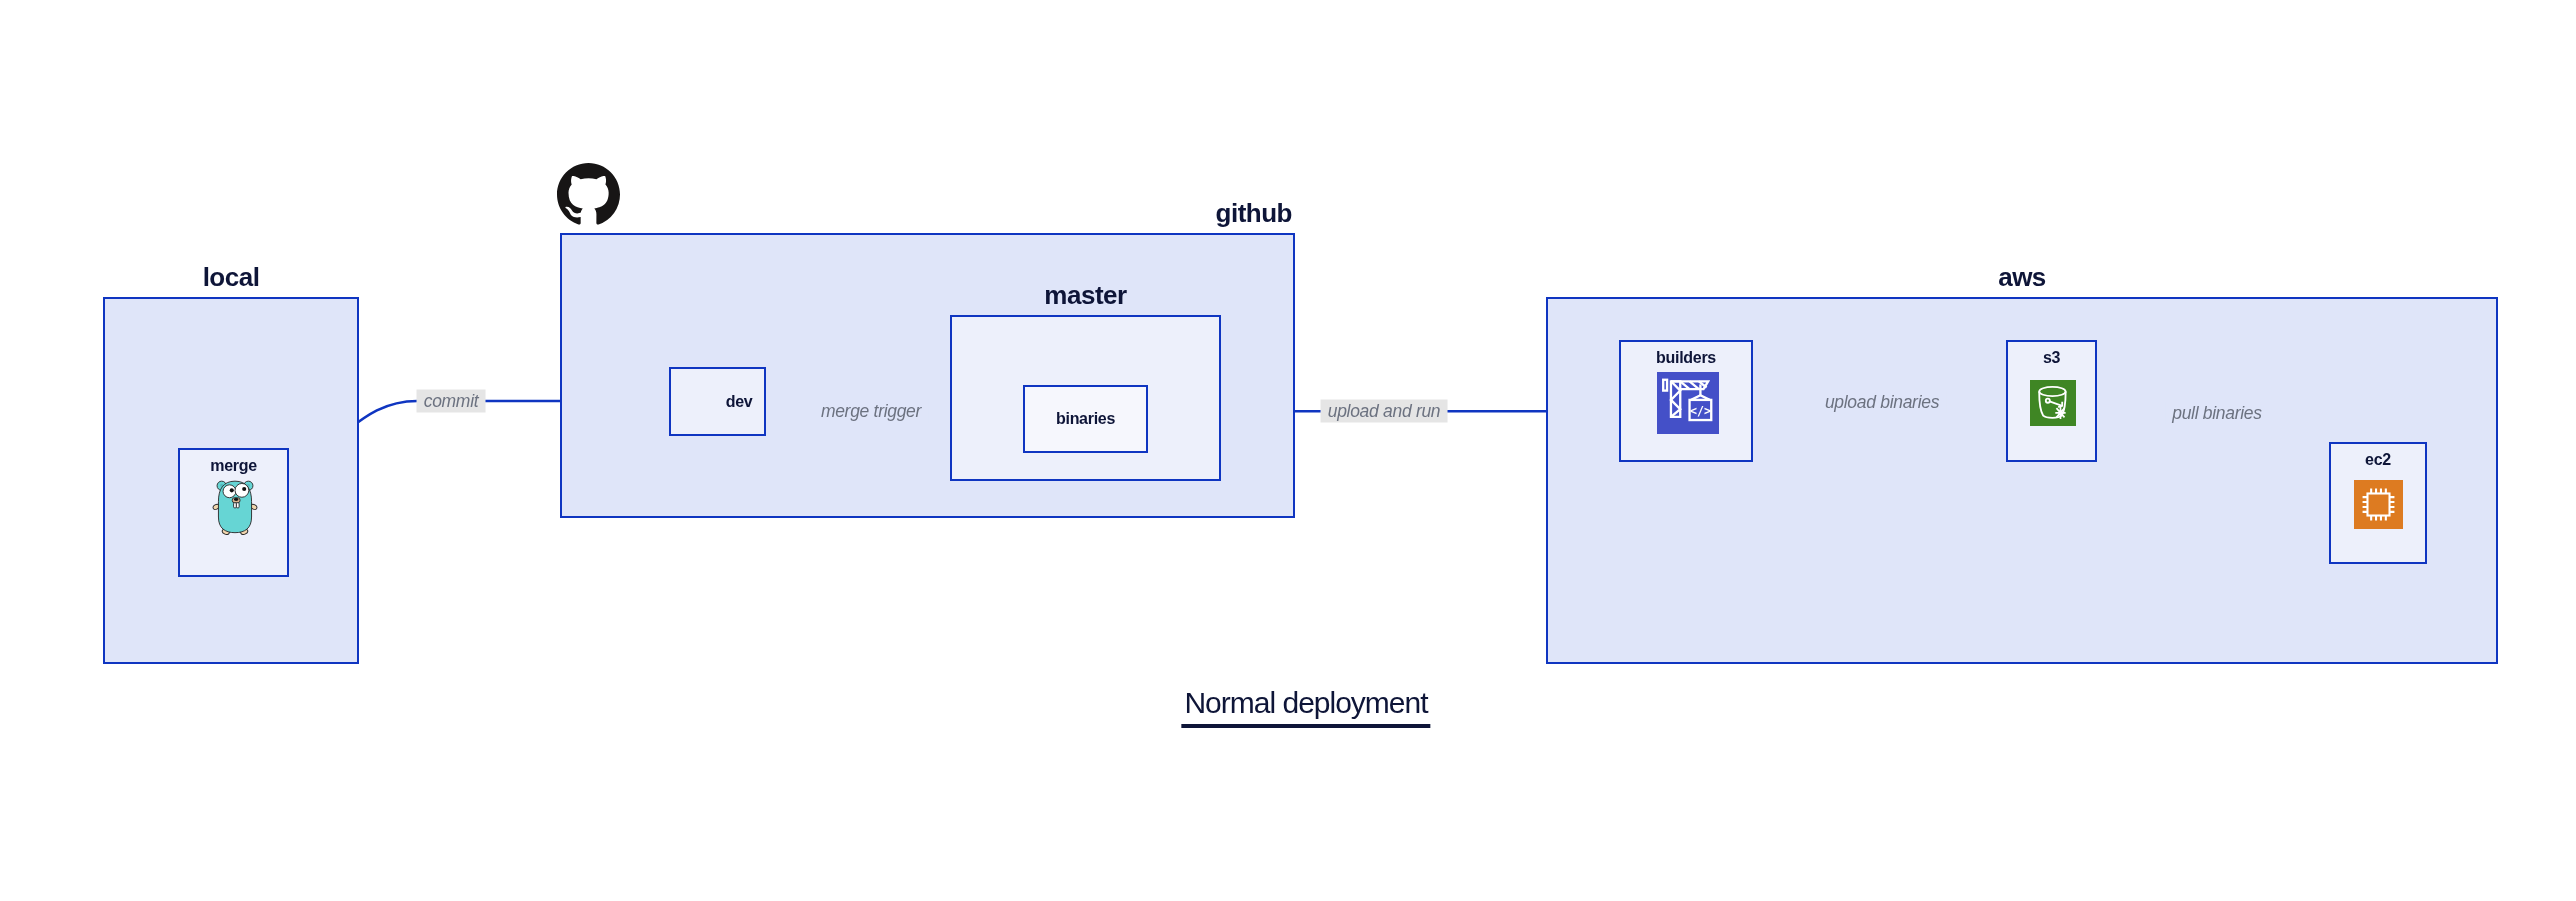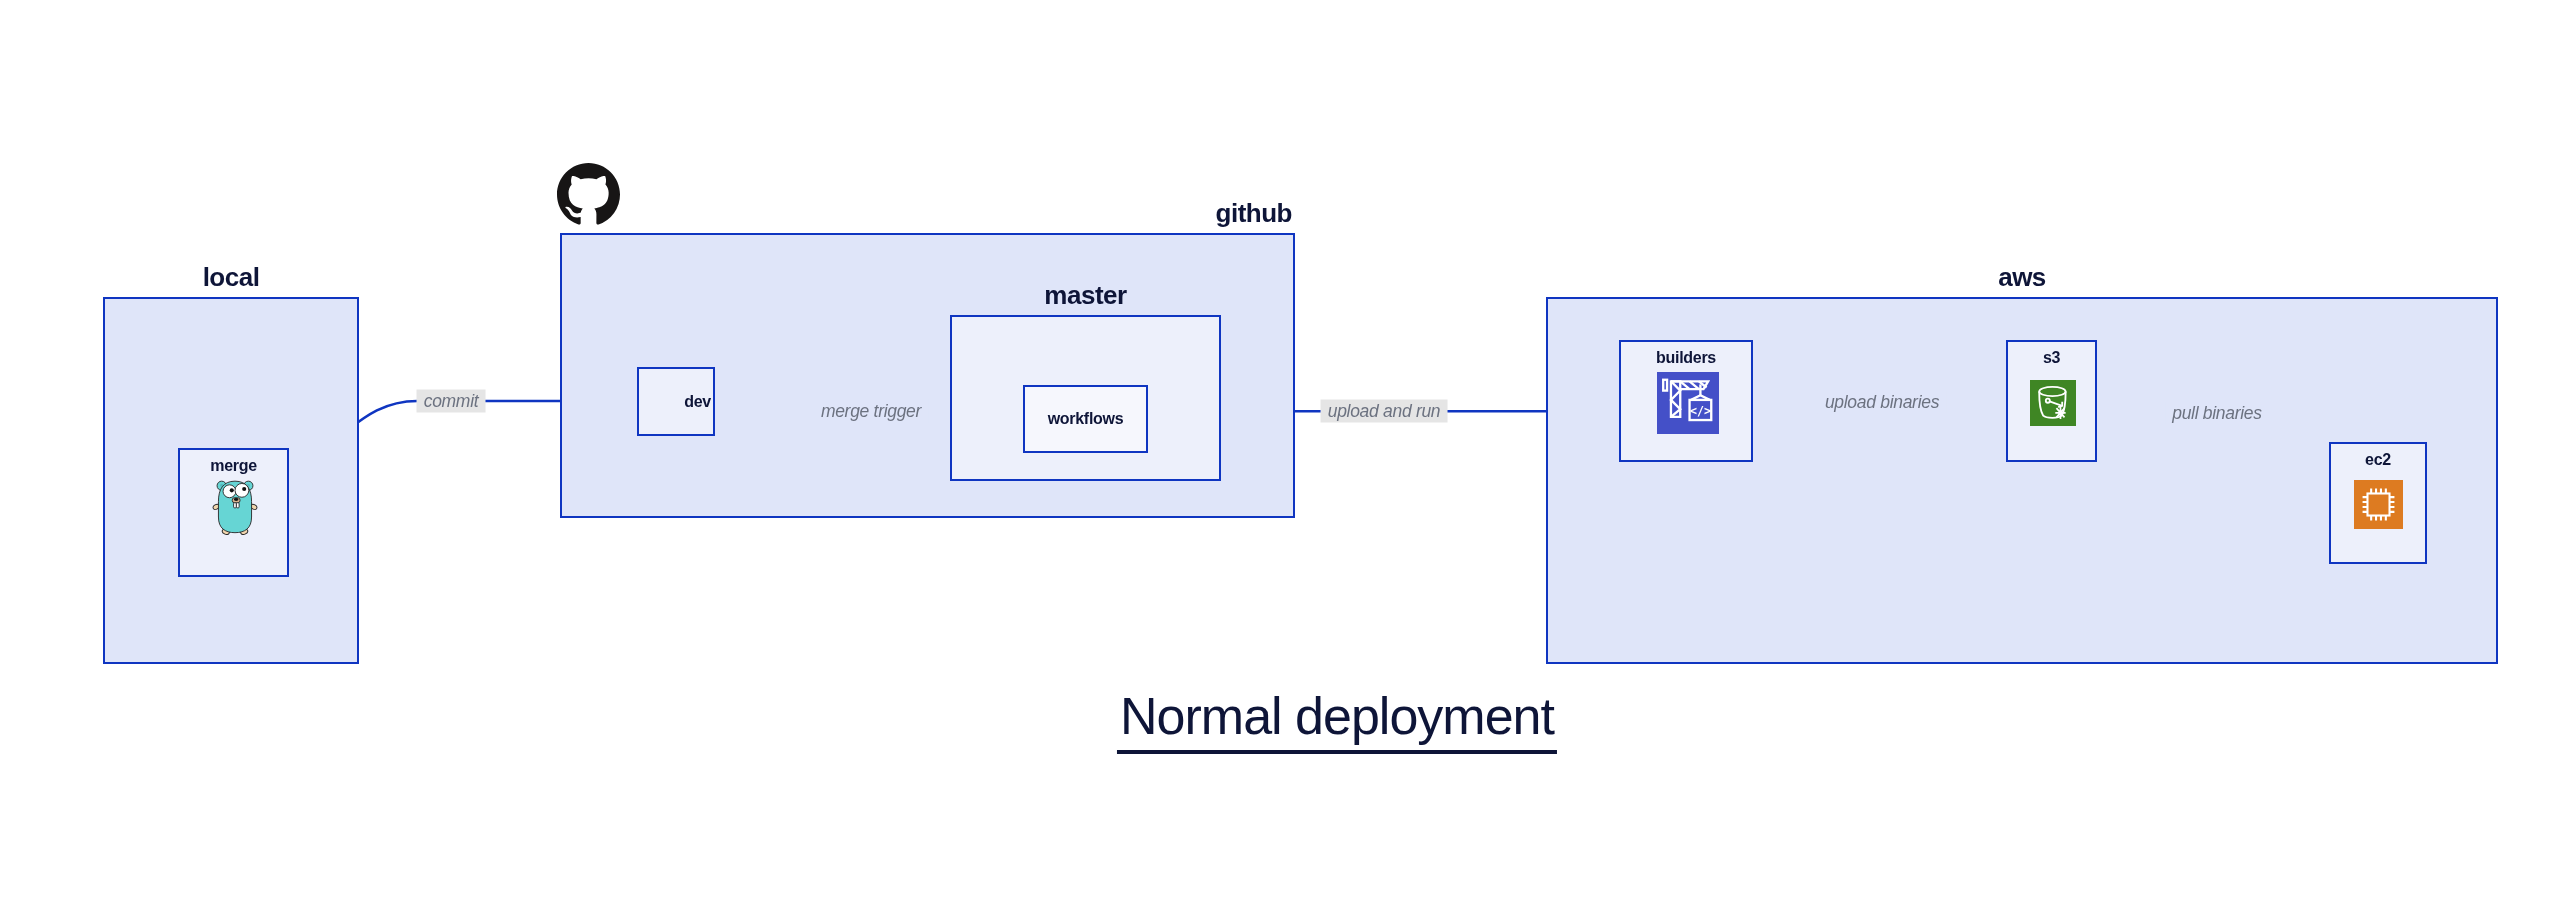--- a/index.html
+++ b/index.html
@@ -32,22 +32,22 @@
     font-size:17.5px;font-style:italic;color:#6c7280;
     padding:1px 7.2px;white-space:nowrap;letter-spacing:-0.3px;
   }
   .bg-white{background:#e5e5e5;}
   .bg-lav{background:#dfe5f9;}
 
   .icon-abs{position:absolute;}
 
   #diagram-title{
     position:absolute;left:1306px;top:686px;transform:translateX(-50%);
-    font-size:52px;font-weight:400;color:#0e1538;letter-spacing:-1px;
-    border-bottom:4.1px solid #0e1538;padding:0 3.1px 4.1px 3.1px;white-space:nowrap;margin-left:31px;
+    font-size:30px;font-weight:400;color:#0e1538;letter-spacing:-1px;
+    border-bottom:4.1px solid #0e1538;padding:0 3.1px 4.1px 3.1px;white-space:nowrap;
   }
 </style>
 </head>
 <body>
 
 <div id="canvas">
 
   <svg class="edge-layer" viewBox="0 0 5054 1750">
     <g>
       <path class="edge" d="M 560 886 C 660 886 690 778 810 778 L 1197 778"></path>
@@ -101,33 +101,33 @@
   </div>
 
   <svg class="icon-abs" style="left:556px;top:163px;" width="65" height="63" viewBox="0 0 16 16">
     <path fill="#171515" d="M8 0C3.58 0 0 3.58 0 8c0 3.54 2.29 6.53 5.47 7.59.4.07.55-.17.55-.38 0-.19-.01-.82-.01-1.49-2.01.37-2.53-.49-2.69-.94-.09-.23-.48-.94-.82-1.13-.28-.15-.68-.52-.01-.53.63-.01 1.08.58 1.23.82.72 1.21 1.87.87 2.33.66.07-.52.28-.87.51-1.07-1.78-.2-3.64-.89-3.64-3.95 0-.87.31-1.59.82-2.15-.08-.2-.36-1.02.08-2.12 0 0 .67-.21 2.2.82.64-.18 1.32-.27 2-.27s1.36.09 2 .27c1.53-1.04 2.2-.82 2.2-.82.44 1.1.16 1.92.08 2.12.51.56.82 1.27.82 2.15 0 3.07-1.87 3.75-3.65 3.95.29.25.54.73.54 1.48 0 1.07-.01 1.93-.01 2.2 0 .21.15.46.55.38A8.01 8.01 0 0 0 16 8c0-4.42-3.58-8-8-8z"></path>
   </svg>
 
   <div class="container-label" style="left:560px;width:732px;top:198px;text-align:right;">github</div>
 
   <div class="container" style="left:560px;top:233px;width:735px;height:285px;"></div>
 
-  <div class="node" style="left:637px;top:367px;width:78px;height:69px;padding-left:43px;">
+  <div class="node" style="left:669px;top:367px;width:97px;height:69px;padding-left:43px;">
     <div class="center-wrap">
         <span class="node-label">dev</span>
       </div>
   </div>
 
   <div class="container-label" style="left:950px;width:271px;top:280px;text-align:center;">master</div>
 
   <div class="subcontainer" style="left:950px;top:315px;width:271px;height:166px;"></div>
 
   <div class="node leaf-light" style="left:1023px;top:385px;width:125px;height:68px;">
     <div class="center-wrap">
-        <span class="node-label">workflows</span>
+        <span class="node-label">binaries</span>
       </div>
   </div>
 
   <div class="container-label" style="left:1546px;width:952px;top:262px;text-align:center;">aws</div>
 
   <div class="container" style="left:1546px;top:297px;width:952px;height:367px;"></div>
 
   <div class="node" style="left:1619px;top:340px;width:134px;height:122px;">
     <div class="node-label top">builders</div>
     <svg class="icon-abs" style="left:36px;top:30px;" width="62" height="62" viewBox="0 0 80 80">

